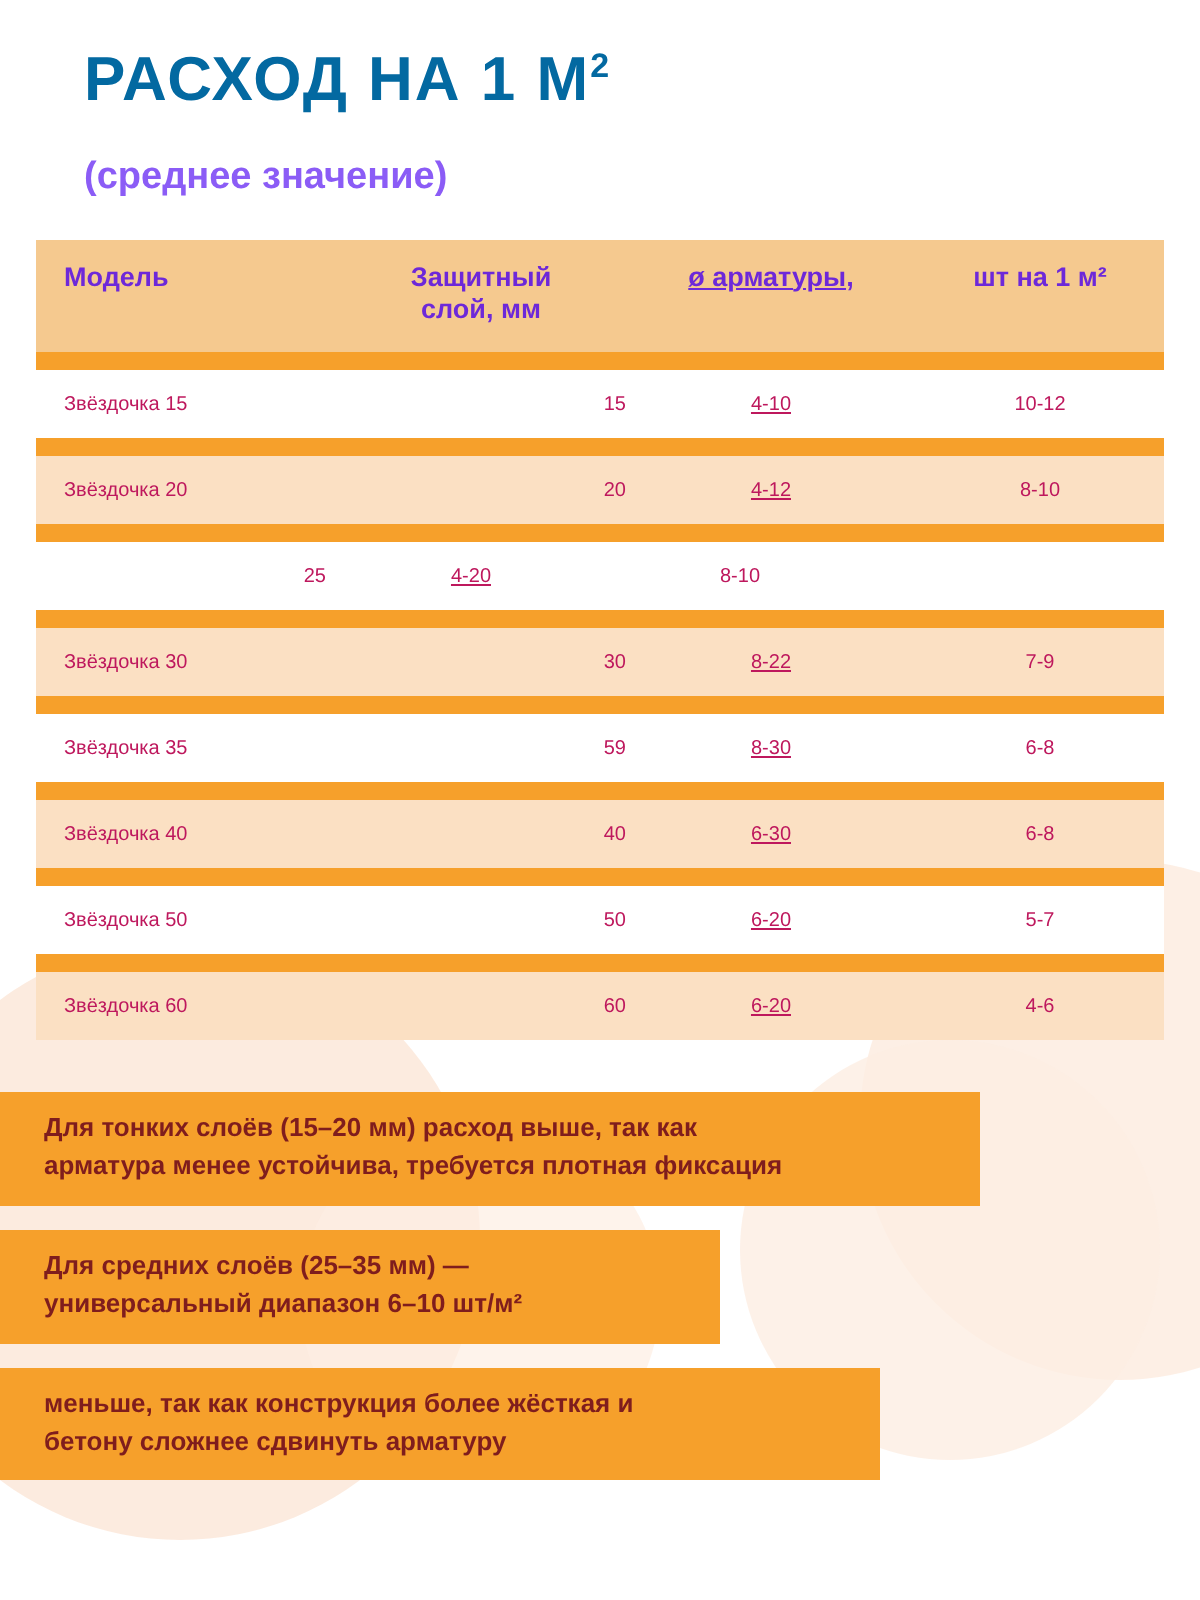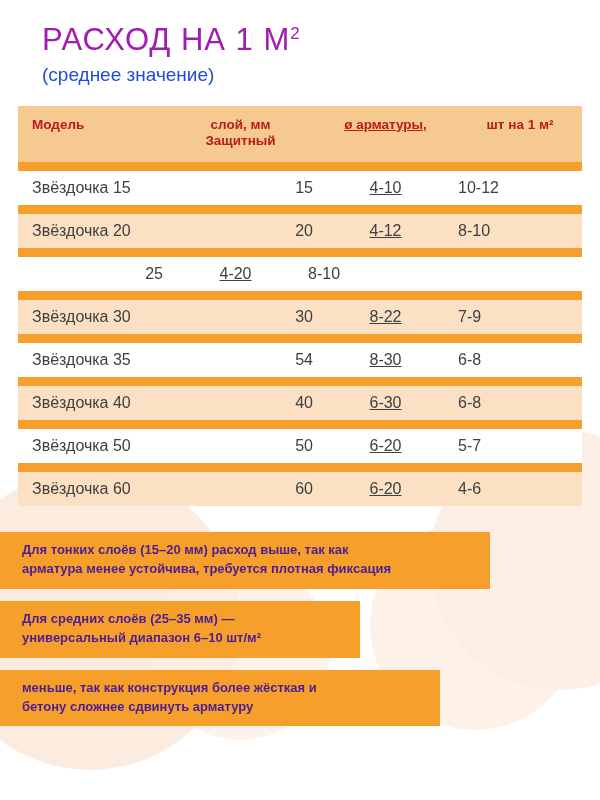--- a/index.html
+++ b/index.html
@@ -48,77 +48,77 @@
     opacity: .7;
   }
   .content { position: relative; z-index: 2; }
 
   
   .header {
     padding: 24px 20px 6px 20px;
   }
   .title {
     font-size: 31px;
-    font-weight: normal;
-    color: #a21caf;
+    font-weight: bold;
+    color: #0369a1;
     letter-spacing: 1px;
     line-height: 1.05;
     white-space: nowrap;
     padding-left: 22px;
   }
   .title .sup {
     font-size: 17px;
     vertical-align: super;
     line-height: 0;
   }
   .subtitle {
-    margin-top: 7px;
+    margin-top: 21px;
     padding-left: 22px;
     font-size: 19px;
-    font-weight: normal;
-    color: #1d4ed8;
+    font-weight: bold;
+    color: #8b5cf6;
   }
 
   
   .table {
     margin: 14px 18px 0 18px;
     width: 564px;
   }
   .thead {
     display: flex;
     background: #f5c98f;
     padding: 11px 0 12px 0;
   }
   .thead .cell {
     font-size: 13.5px;
     font-weight: bold;
-    color: #b91c1c;
+    color: #6d28d9;
     text-align: center;
     line-height: 1.25;
   }
   .row {
     display: flex;
     align-items: center;
     height: 34px;
   }
   .row.light { background: #ffffff; }
   .row.tint  { background: #fbe0c3; }
   .sep { height: 9px; background: #f6a02b; }
-  .cell { font-size: 16px; color: #404040; }
+  .cell { font-size: 10px; color: #be185d; }
   .c0 { width: 150px; padding-left: 14px; text-align: left; }
   .c1 { width: 145px; text-align: right; }
   .c2 { width: 145px; text-align: center; text-decoration: underline; }
-  .c3 { width: 124px; }
+  .c3 { width: 124px; text-align: center; }
   .thead .c0 { text-align: left; padding-left: 14px; }
 
   
   .notes { margin-top: 26px; }
   .note {
     background: #f6a02b;
-    color: #4c1d95;
+    color: #7f1d1d;
     font-size: 13px;
     font-weight: bold;
     line-height: 1.45;
     padding: 9px 14px 10px 22px;
     margin-bottom: 12px;
     display: inline-block;
   }
   .n1 { width: 490px; }
   .n2 { width: 360px; }
   .n3 { width: 440px; }
@@ -139,22 +139,22 @@
         <span>РАСХОД НА 1 М</span><span class="sup">2</span>
       </div>
       <div class="subtitle">(среднее значение)</div>
     </div>
 
     <div class="table">
 
       <div class="thead">
         <div class="cell c0">Модель</div>
         <div class="cell c1">
+          <div>Защитный</div>
           <div>слой, мм</div>
-          <div>Защитный</div>
         </div>
         <div class="cell c2">
           <div>ø арматуры,</div>
         </div>
         <div class="cell c3">
           <div>шт на 1 м²</div>
         </div>
       </div>
 
       <div class="sep"></div>
@@ -185,21 +185,21 @@
       <div class="row tint">
         <div class="cell c0">Звёздочка 30</div>
         <div class="cell c1">30</div>
         <div class="cell c2">8-22</div>
         <div class="cell c3">7-9</div>
       </div>
       <div class="sep"></div>
 
       <div class="row light">
         <div class="cell c0">Звёздочка 35</div>
-        <div class="cell c1">54</div>
+        <div class="cell c1">59</div>
         <div class="cell c2">8-30</div>
         <div class="cell c3">6-8</div>
       </div>
       <div class="sep"></div>
 
       <div class="row tint">
         <div class="cell c0">Звёздочка 40</div>
         <div class="cell c1">40</div>
         <div class="cell c2">6-30</div>
         <div class="cell c3">6-8</div>

